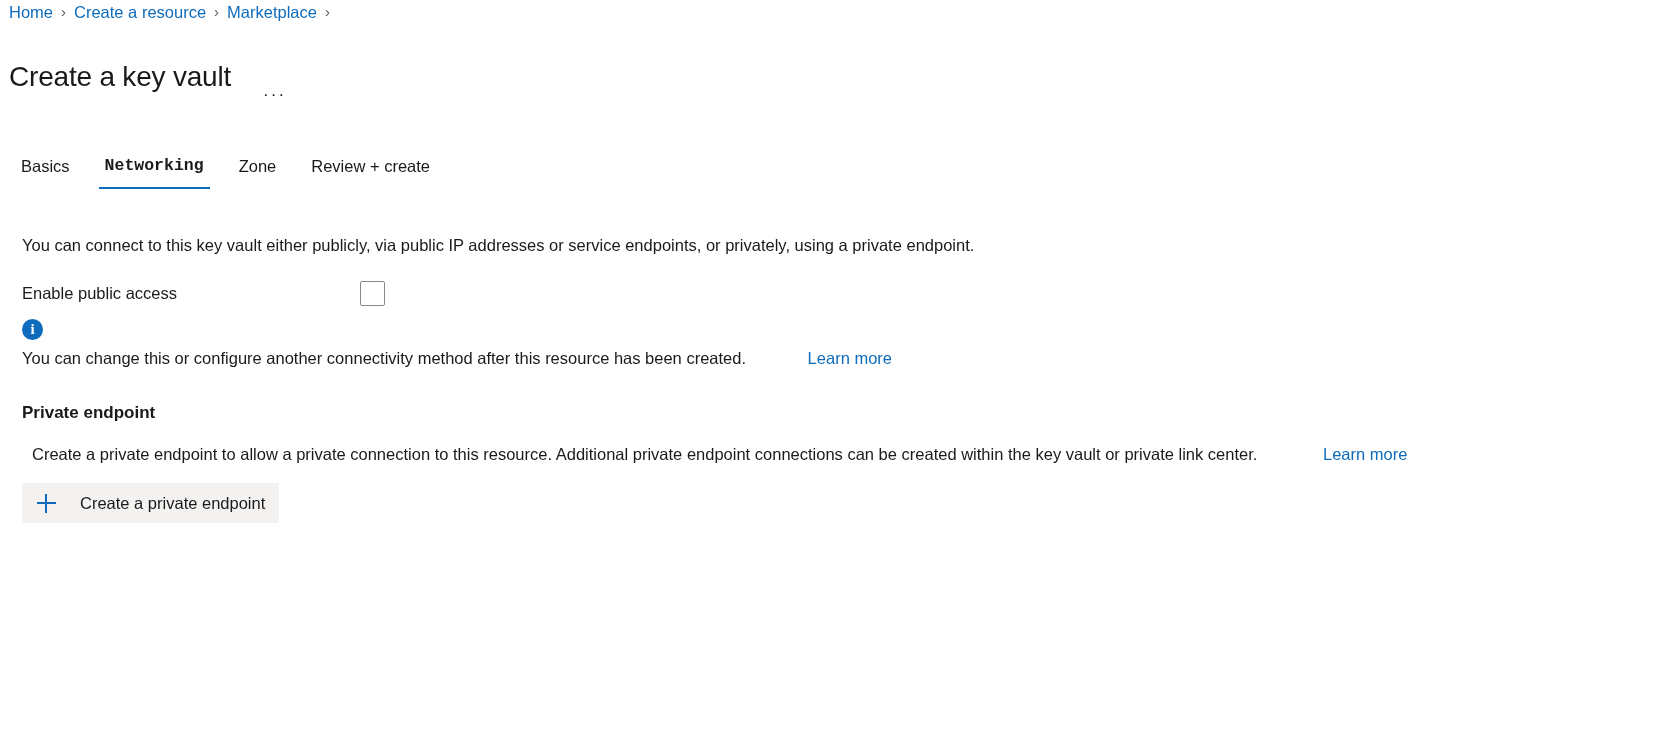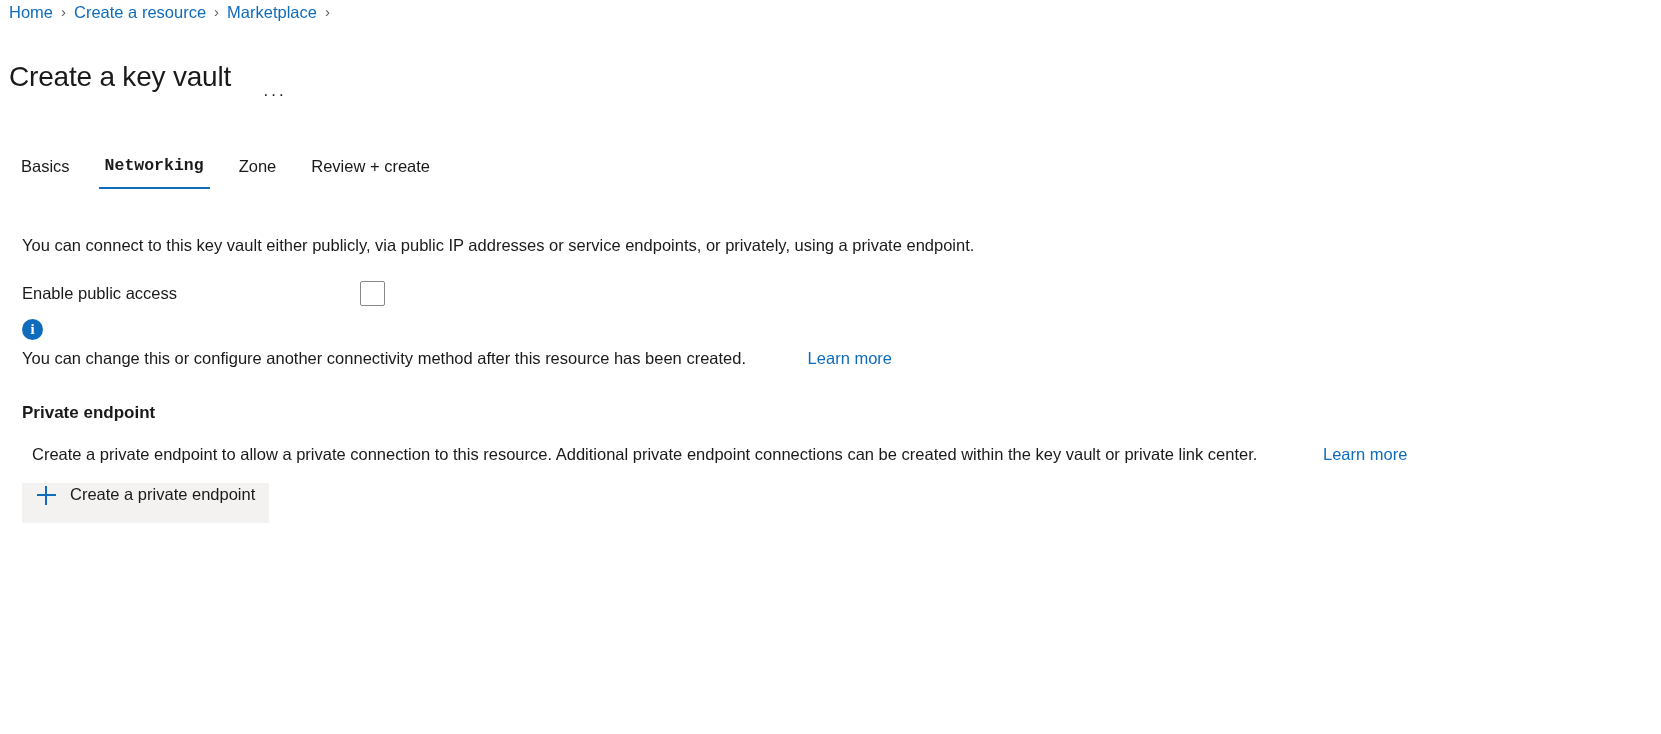--- a/index.html
+++ b/index.html
@@ -187,30 +187,31 @@
     font-size: 16.5px;
     line-height: 22px;
     color: #1b1a19;
     white-space: nowrap;
   }
   .section-desc .link { margin-left: 14px; }
 
   .command-btn {
     margin: 18px 0 0 22px;
     display: inline-flex;
-    align-items: flex-start;
+    align-items: center;
     height: 40px;
     padding: 0 14px 0 12px;
     background: #f3f2f1;
     border: none;
     font-family: "Liberation Sans", sans-serif;
     font-size: 16.5px;
     color: #1b1a19;
     cursor: pointer;
     line-height: 22px;
+    gap: 10px;
   }
   .plus-icon {
     display: inline-flex;
     align-items: center;
     justify-content: center;
     width: 24px;
     height: 24px;
     margin-right: 12px;
     position: relative;
   }

